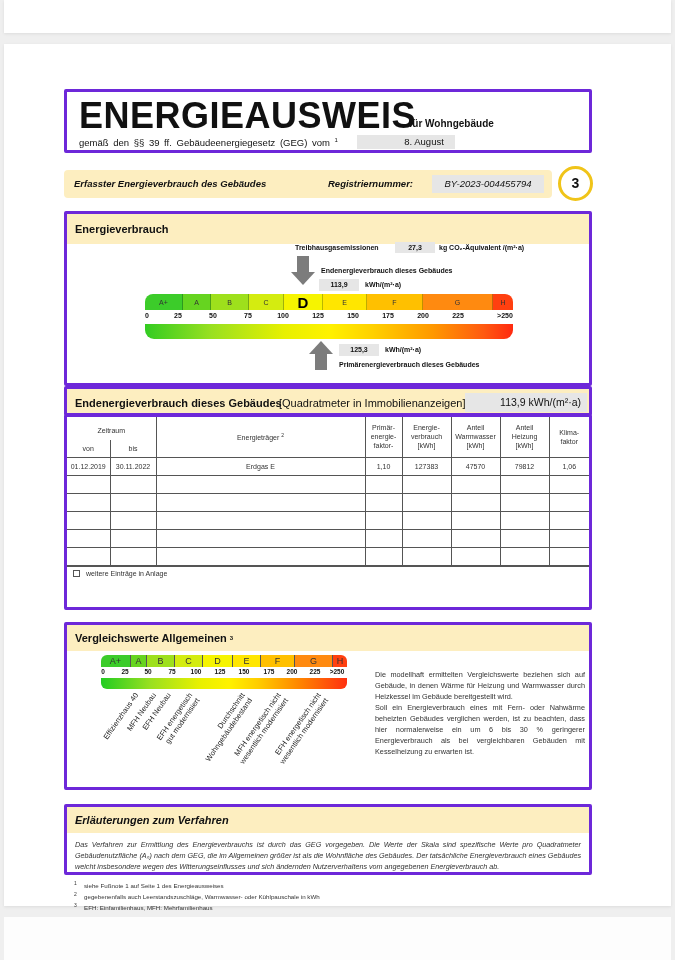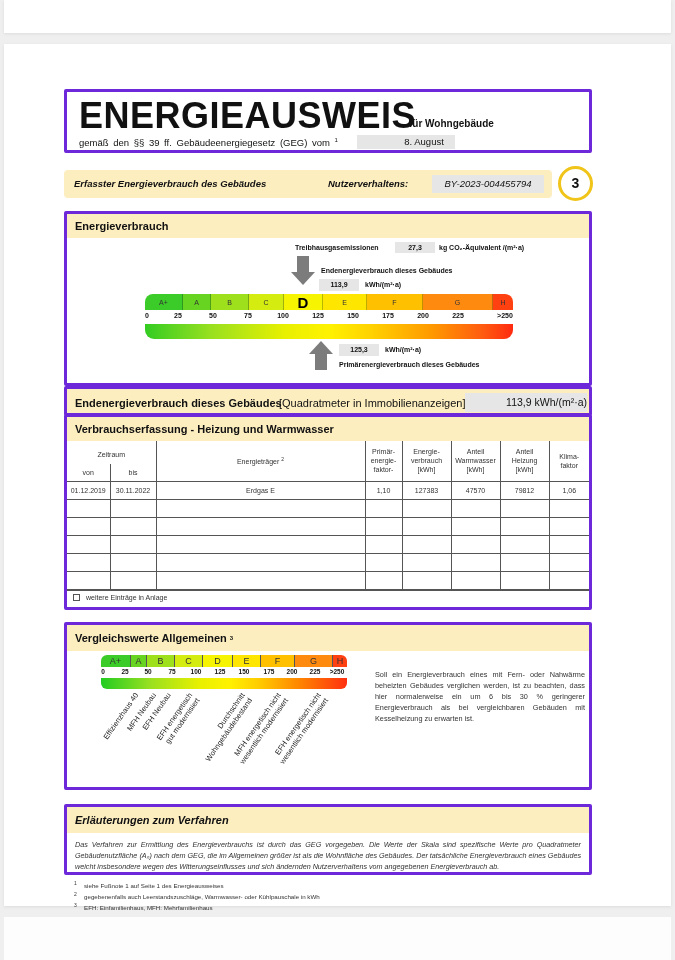--- a/index.html
+++ b/index.html
@@ -23,21 +23,21 @@
 
   
   .reg-bar { position: absolute; left: 64px; top: 170px; width: 488px; height: 28px; background: #fdeec0; border-radius: 4px; font-size: 9.5px; font-weight: bold; font-style: italic; }
   .reg-label { position: absolute; left: 10px; top: 8px; }
   .reg-num-label { position: absolute; left: 264px; top: 8px; }
   .reg-num { position: absolute; left: 368px; top: 5px; width: 112px; height: 18px; background: #e6e6e6; font-weight: normal; text-align: center; line-height: 18px; font-size: 9.5px; }
   .page-circle { position: absolute; left: 558px; top: 166px; width: 35px; height: 35px; border-radius: 50%; border: 3px solid #f0c419; text-align: center; line-height: 29px; font-weight: bold; font-size: 14px; background: #fff; }
 
   
   .ev-box { left: 64px; top: 211px; width: 528px; height: 175px; }
-  .ev-box .box-head { height: 24px; }
+  .ev-box .box-head { height: 30px; }
   .small { font-size: 7px; font-weight: bold; position: absolute; white-space: nowrap; }
   .valbox { position: absolute; background: #e6e6e6; font-size: 7px; font-weight: bold; text-align: center; }
 
   .scale { position: absolute; }
   .scale-top { height: 16px; border-radius: 8px 8px 0 0; display: flex; overflow: hidden; }
   .scale-top .seg { height: 100%; border-right: 1px solid rgba(0,0,0,0.25); font-size: 7px; display: flex; align-items: center; justify-content: center; color: #333; }
   .scale-top .seg:last-child { border-right: none; }
   .scale-bottom { height: 15px; border-radius: 0 0 9px 9px; background: linear-gradient(to right, #33cc22 0%, #99e020 18%, #e8f000 38%, #fff200 50%, #ffd000 62%, #ff9900 78%, #ff5a10 92%, #ff2a10 100%); }
   .ticks { position: relative; height: 14px; }
   .ticks span { position: absolute; top: 2px; font-size: 7px; font-weight: bold; transform: translateX(-50%); }
@@ -45,21 +45,21 @@
   .arrow-down, .arrow-up { position: absolute; width: 22px; }
   .arrow-down .shaft { width: 12px; height: 16px; background: #7c7c7c; margin: 0 auto; }
   .arrow-down .head { width: 0; height: 0; border-left: 12px solid transparent; border-right: 12px solid transparent; border-top: 13px solid #7c7c7c; margin-left: -1px; }
   .arrow-up .shaft { width: 12px; height: 16px; background: #7c7c7c; margin: 0 auto; }
   .arrow-up .head { width: 0; height: 0; border-left: 12px solid transparent; border-right: 12px solid transparent; border-bottom: 13px solid #7c7c7c; margin-left: -1px; }
 
   
   .ee-box { left: 64px; top: 386px; width: 528px; height: 30px; background: #fdeec0; }
   .ee-label { position: absolute; left: 8px; top: 8px; font-size: 11px; font-weight: bold; }
   .ee-note { position: absolute; left: 212px; top: 8px; font-size: 11px; }
-  .ee-val { position: absolute; left: 398px; top: 4px; width: 122px; height: 19px; background: #e6e6e6; font-size: 10.5px; text-align: right; padding-right: 0; line-height: 19px; }
+  .ee-val { position: absolute; left: 398px; top: 4px; width: 122px; height: 19px; background: #e6e6e6; font-size: 10.5px; text-align: right; padding-right: 6px; line-height: 19px; }
 
   
   .vt-box { left: 64px; top: 414px; width: 528px; height: 196px; }
   .vt-box .box-head { height: 24px; }
   table.vt { border-collapse: collapse; width: 100%; font-size: 7px; color: #333; }
   table.vt td, table.vt th { border: 1px solid #555; text-align: center; font-weight: normal; padding: 0 1px; }
   table.vt tr:first-child th { border-top: none; }
   table.vt th:first-child, table.vt td:first-child { border-left: none; }
   table.vt th:last-child, table.vt td:last-child { border-right: none; }
   table.vt thead th { background: #fff; line-height: 9px; vertical-align: middle; }
@@ -98,21 +98,21 @@
 
 <div class="box title-box">
   <div class="title-main">ENERGIEAUSWEIS</div>
   <div class="title-sub">für Wohngebäude</div>
   <div class="title-law"><span>gemäß den §§ 39 ff. Gebäudeenergiegesetz (GEG) vom</span> <sup>1</sup></div>
   <div class="title-date">8. August 2020</div>
 </div>
 
 <div class="reg-bar">
   <span class="reg-label">Erfasster Energieverbrauch des Gebäudes</span>
-  <span class="reg-num-label">Nutzerverhaltens:</span>
+  <span class="reg-num-label">Registriernummer:</span>
   <span class="reg-num">BY-2023-004455794</span>
 </div>
 <div class="page-circle">3</div>
 
 <div class="box ev-box">
   <div class="box-head">Energieverbrauch</div>
 
   <span class="small" style="left:228px; top:30px;">Treibhausgasemissionen</span>
   <span class="valbox" style="left:328px; top:28px; width:40px; height:11px; line-height:11px;">27,3</span>
   <span class="small" style="left:372px; top:30px;">kg CO₂-Äquivalent /(m²·a)</span>
@@ -162,21 +162,20 @@
   <span class="small" style="left:272px; top:147px;">Primärenergieverbrauch dieses Gebäudes</span>
 </div>
 
 <div class="box ee-box">
   <span class="ee-label">Endenergieverbrauch dieses Gebäudes</span>
   <span class="ee-note">[Quadratmeter in Immobilienanzeigen]</span>
   <span class="ee-val">113,9 kWh/(m²·a)</span>
 </div>
 
 <div class="box vt-box">
-  <div class="box-head">Verbrauchserfassung - Heizung und Warmwasser</div>
   <table class="vt">
     <colgroup>
       <col style="width:43px">
         <col style="width:46px">
         <col style="width:209px">
         <col style="width:37px">
         <col style="width:49px">
         <col style="width:49px">
         <col style="width:49px">
         <col style="width:40px">
@@ -313,20 +312,21 @@
       <div class="rot-label" style="white-space: pre; left: 64px; top: 66px;">EFH energetisch
 gut modernisiert</div>
       <div class="rot-label" style="white-space: pre; left: 97px; top: 66px;">Durchschnitt
 Wohngebäudebestand</div>
       <div class="rot-label" style="white-space: pre; left: 130px; top: 66px;">MFH energetisch nicht
 wesentlich modernisiert</div>
       <div class="rot-label" style="white-space: pre; left: 170px; top: 66px;">EFH energetisch nicht
 wesentlich modernisiert</div>
     </div>
   <div class="vw-text">
+    <div>Die modellhaft ermittelten Vergleichswerte beziehen sich auf Gebäude, in denen Wärme für Heizung und Warmwasser durch Heizkessel im Gebäude bereitgestellt wird.</div>
     <div>Soll ein Energieverbrauch eines mit Fern- oder Nahwärme beheizten Gebäudes verglichen werden, ist zu beachten, dass hier normalerweise ein um 6 bis 30 % geringerer Energieverbrauch als bei vergleichbaren Gebäuden mit Kesselheizung zu erwarten ist.</div>
   </div>
 </div>
 
 <div class="box er-box">
   <div class="box-head">Erläuterungen zum Verfahren</div>
   <div class="er-text">Das Verfahren zur Ermittlung des Energieverbrauchs ist durch das GEG vorgegeben. Die Werte der Skala sind spezifische Werte pro Quadratmeter Gebäudenutzfläche (Aₙ) nach dem GEG, die im Allgemeinen größer ist als die Wohnfläche des Gebäudes. Der tatsächliche Energieverbrauch eines Gebäudes weicht insbesondere wegen des Witterungseinflusses und sich ändernden Nutzerverhaltens vom angegebenen Energieverbrauch ab.</div>
 </div>
 
 <div class="footnotes" id="footnotes">

